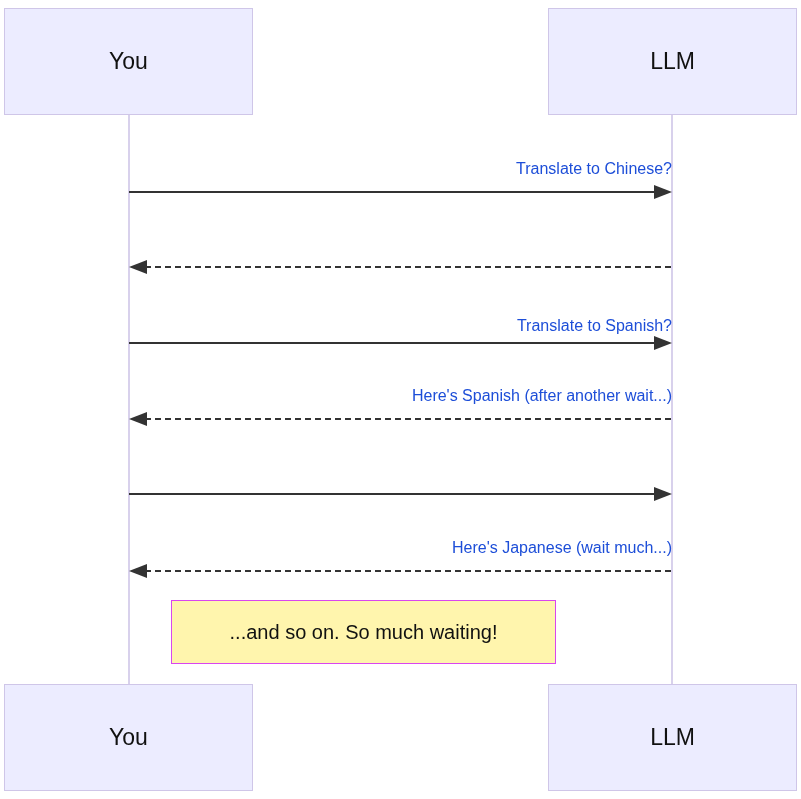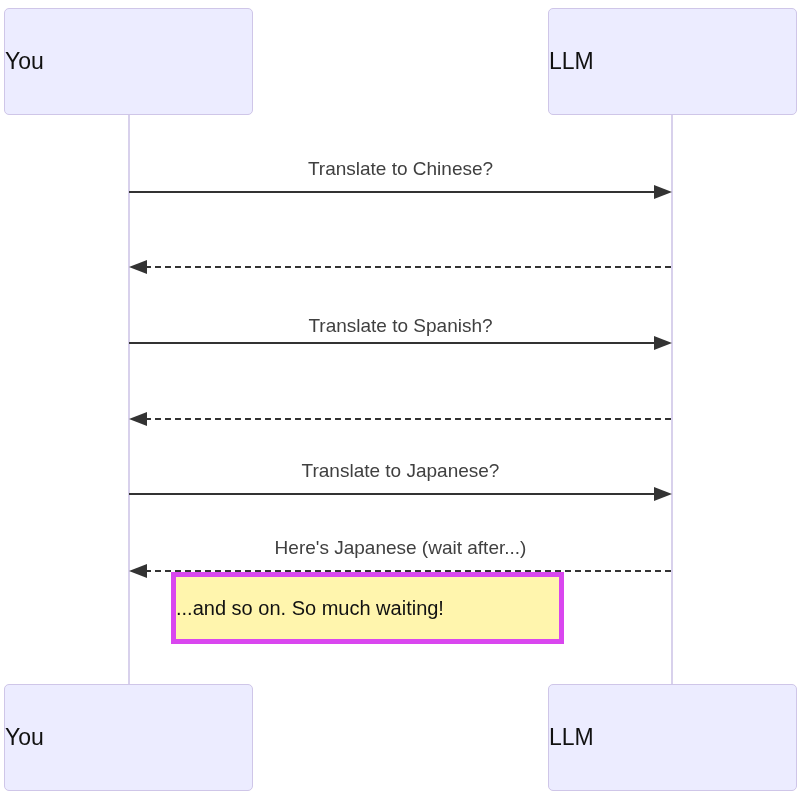--- a/index.html
+++ b/index.html
@@ -2,38 +2,38 @@
 <html><head>
 <meta charset="utf-8">
 <style>
   html,body { margin:0; padding:0; background:#ffffff; }
   #canvas {
     position:relative; width:801px; height:799px; background:#ffffff;
     font-family:"Liberation Sans","DejaVu Sans",sans-serif; overflow:hidden;
   }
   .actor-box {
     position:absolute; width:247px; height:105px;
-    background:#ECECFF; border:1px solid #CFC6E8; border-radius:5px;
-    display:flex; align-items:center; justify-content:flex-start;
+    background:#ECECFF; border:1px solid #CFC6E8; border-radius:0;
+    display:flex; align-items:center; justify-content:center;
     font-size:23px; color:#111111;
   }
   .you-top   { left:4px;   top:8px;   }
   .llm-top   { left:548px; top:8px;   }
   .you-bot   { left:4px;   top:684px; }
   .llm-bot   { left:548px; top:684px; }
 
   .lifeline {
     position:absolute; top:115px; height:569px; width:2px; background:#D8D1EC;
   }
   .lifeline-you { left:128px; }
   .lifeline-llm { left:671px; }
 
   .msg-label {
     position:absolute; left:129px; width:543px; height:30px; line-height:30px;
-    text-align:center; font-size:19px; color:#404040; white-space:nowrap;
+    text-align:right; font-size:16px; color:#1d4ed8; white-space:nowrap;
   }
   .line-solid {
     position:absolute; left:129px; width:527px; height:2px; background:#333333;
   }
   .line-dashed {
     position:absolute; left:145px; width:527px; height:2px;
     background:repeating-linear-gradient(90deg,#333333 0 6px,transparent 6px 10px);
   }
   .head-right {
     position:absolute; left:654px; width:0; height:0;
@@ -47,23 +47,23 @@
   }
   
   .lbl0{top:154px} .lin0{top:191px} .hd0{top:185px}
   .lbl1{top:229px} .lin1{top:266px} .hd1{top:260px}
   .lbl2{top:311px} .lin2{top:342px} .hd2{top:336px}
   .lbl3{top:381px} .lin3{top:418px} .hd3{top:412px}
   .lbl4{top:456px} .lin4{top:493px} .hd4{top:487px}
   .lbl5{top:533px} .lin5{top:570px} .hd5{top:564px}
 
   .note-box {
-    position:absolute; left:171px; top:572px; width:383px; height:62px;
-    background:#FFF5AD; border:5px solid #d946ef;
-    display:flex; align-items:center; justify-content:flex-start;
+    position:absolute; left:171px; top:600px; width:383px; height:62px;
+    background:#FFF5AD; border:1px solid #d946ef;
+    display:flex; align-items:center; justify-content:center;
     font-size:20px; color:#111111; white-space:nowrap;
   }
 </style>
 </head>
 <body>
 
 <div id="canvas">
 
   <div class="lifeline lifeline-you"></div>
   <div class="lifeline lifeline-llm"></div>
@@ -79,28 +79,28 @@
   <div class="line-solid lin0"></div>
   <div class="head-right hd0"></div>
 
   <div class="line-dashed lin1"></div>
   <div class="head-left hd1"></div>
 
   <div class="msg-label lbl2">Translate to Spanish?</div>
   <div class="line-solid lin2"></div>
   <div class="head-right hd2"></div>
 
+  <div class="msg-label lbl3">Here's Spanish (after another wait...)</div>
   <div class="line-dashed lin3"></div>
   <div class="head-left hd3"></div>
 
-  <div class="msg-label lbl4">Translate to Japanese?</div>
   <div class="line-solid lin4"></div>
   <div class="head-right hd4"></div>
 
-  <div class="msg-label lbl5">Here's Japanese (wait after...)</div>
+  <div class="msg-label lbl5">Here's Japanese (wait much...)</div>
   <div class="line-dashed lin5"></div>
   <div class="head-left hd5"></div>
 
   <div class="note-box">
     <span>...and so on. So much waiting!</span>
   </div>
 
   <div class="actor-box you-bot">
     <span>You</span>
   </div>

